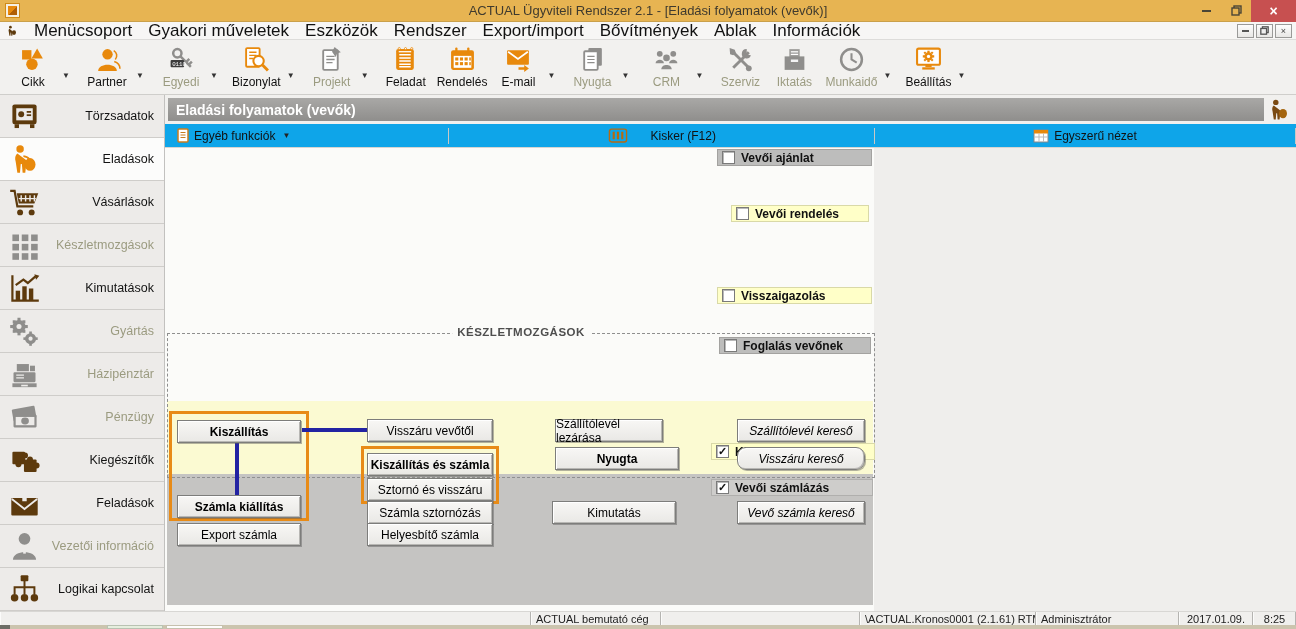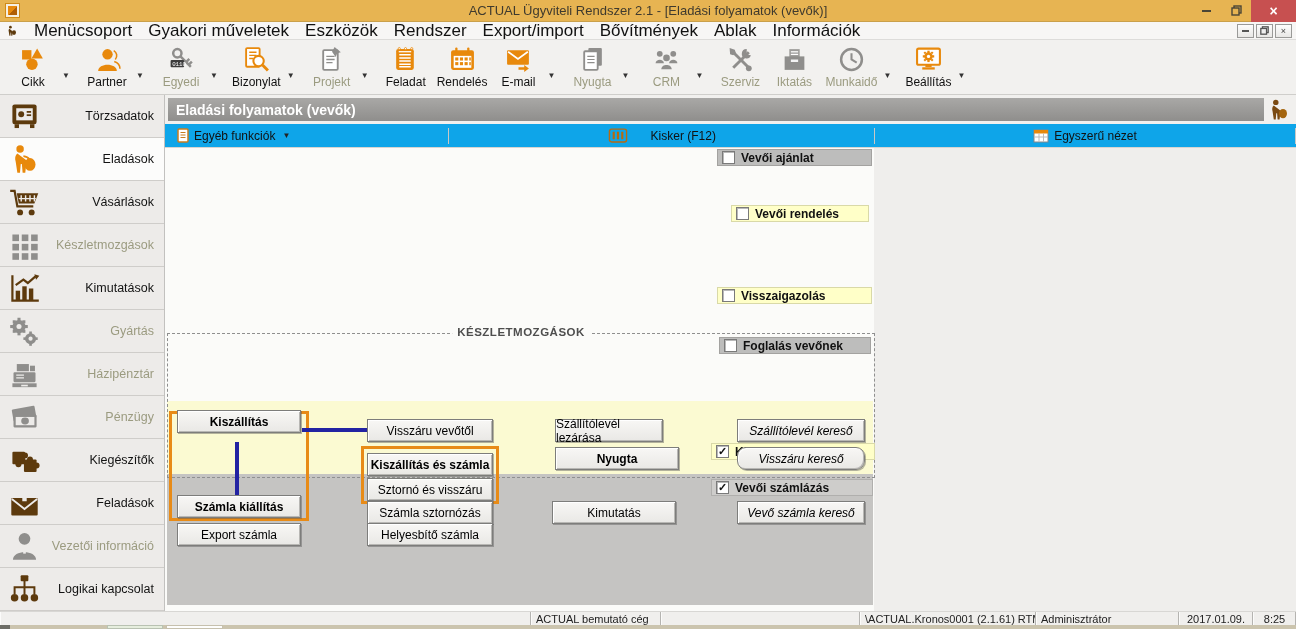--- a/index.html
+++ b/index.html
@@ -599,21 +599,21 @@
           <span class="cbox checked"></span>
           <span>Vevői számlázás</span>
         </label>
 
         <div class="obox" style="left:4px; top:263px; width:140px; height:110px;"></div>
         <div class="obox" style="left:196px; top:298px; width:138px; height:58px;"></div>
 
         <div class="bline" style="left:137px; top:280px; width:65px; height:4px;"></div>
         <div class="bline" style="left:70px; top:294px; width:4px; height:53px;"></div>
 
-        <div class="btn b" style="left:12px; top:262px; width:124px;">Kiszállítás</div>
+        <div class="btn b" style="left:12px; top:272px; width:124px;">Kiszállítás</div>
         <div class="btn" style="left:202px; top:271px; width:126px;">Visszáru vevőtől</div>
         <div class="btn" style="left:390px; top:271px; width:108px;">Szállítólevél lezárása</div>
         <div class="btn i" style="left:572px; top:271px; width:128px;">Szállítólevél kereső</div>
         <div class="btn b" style="left:202px; top:305px; width:126px;">Kiszállítás és számla</div>
         <div class="btn b" style="left:390px; top:299px; width:124px;">Nyugta</div>
         <div class="btn i" style="left:572px; top:299px; width:128px;border-radius:9px;">Visszáru kereső</div>
         <div class="btn" style="left:202px; top:330px; width:126px;">Sztornó és visszáru</div>
         <div class="btn b" style="left:12px; top:347px; width:124px;">Számla kiállítás</div>
         <div class="btn" style="left:202px; top:353px; width:126px;">Számla sztornózás</div>
         <div class="btn" style="left:387px; top:353px; width:124px;">Kimutatás</div>

